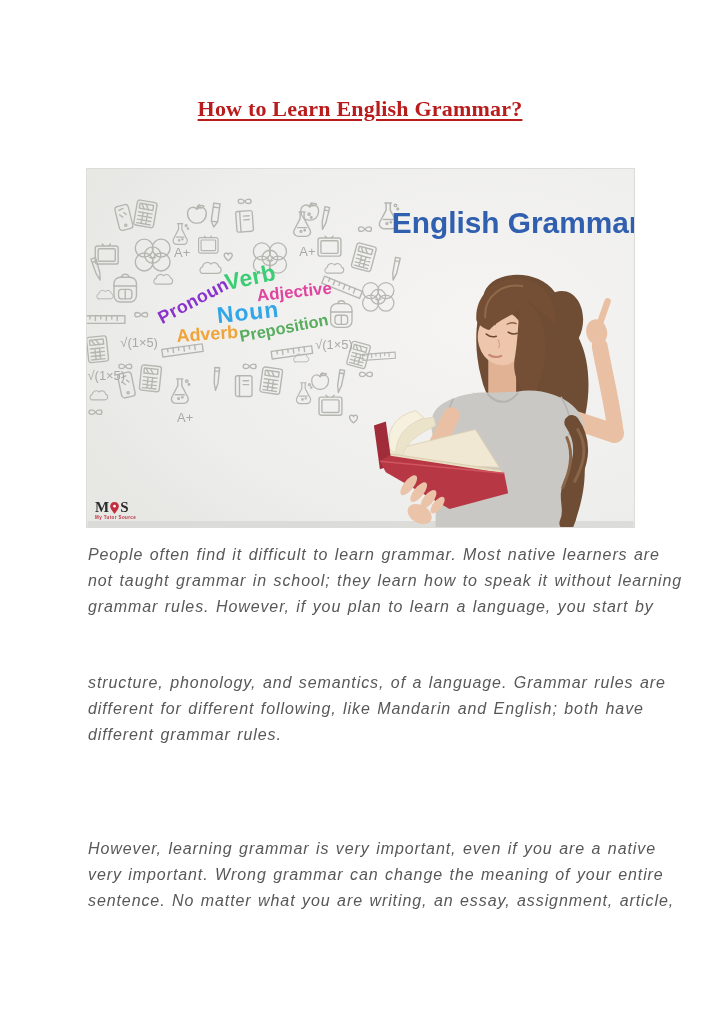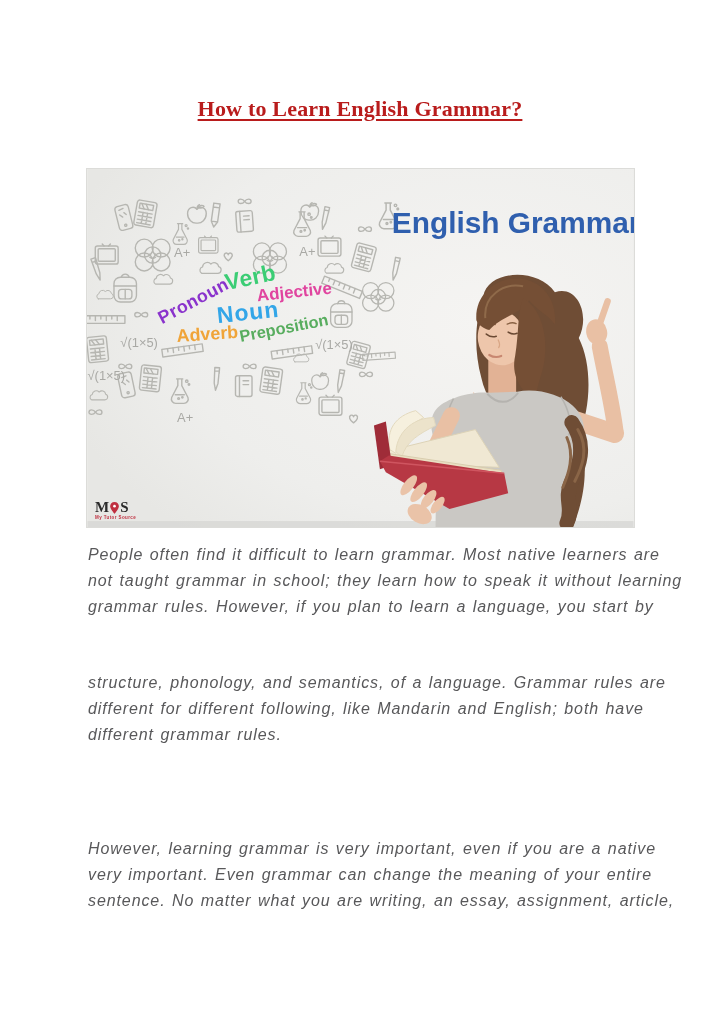--- a/index.html
+++ b/index.html
@@ -259,15 +259,15 @@
 </div>
 
 <div class="para p2">
   <div class="ln">structure, phonology, and semantics, of a language. Grammar rules are</div>
   <div class="ln">different for different following, like Mandarin and English; both have</div>
   <div class="ln">different grammar rules.</div>
 </div>
 
 <div class="para p3">
   <div class="ln">However, learning grammar is very important, even if you are a native</div>
-  <div class="ln">very important. Even grammar can change the meaning of your entire</div>
+  <div class="ln">very important. Wrong grammar can change the meaning of your entire</div>
   <div class="ln">sentence. No matter what you are writing, an essay, assignment, article,</div>
 </div>
 
 </body></html>

